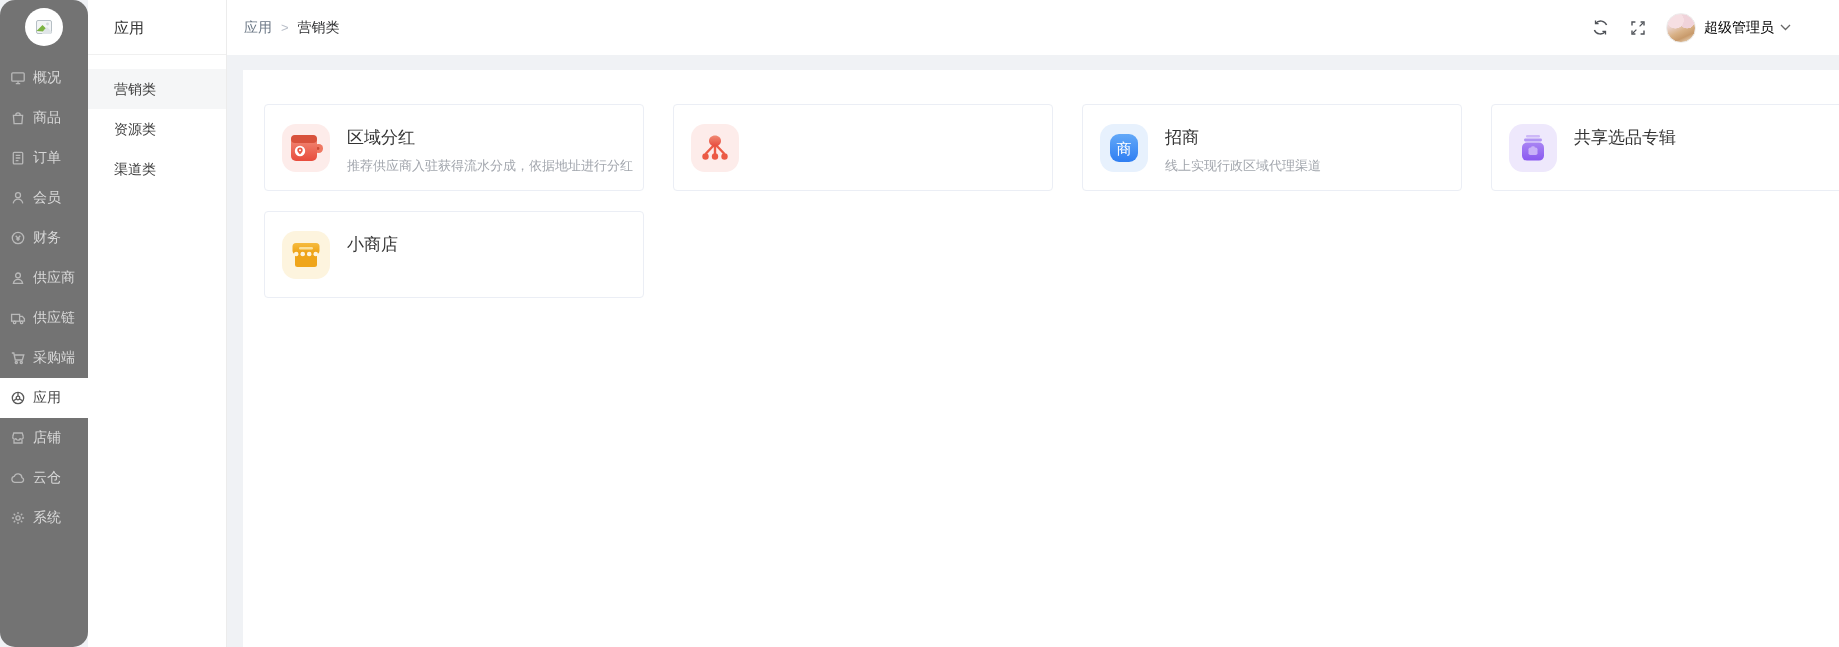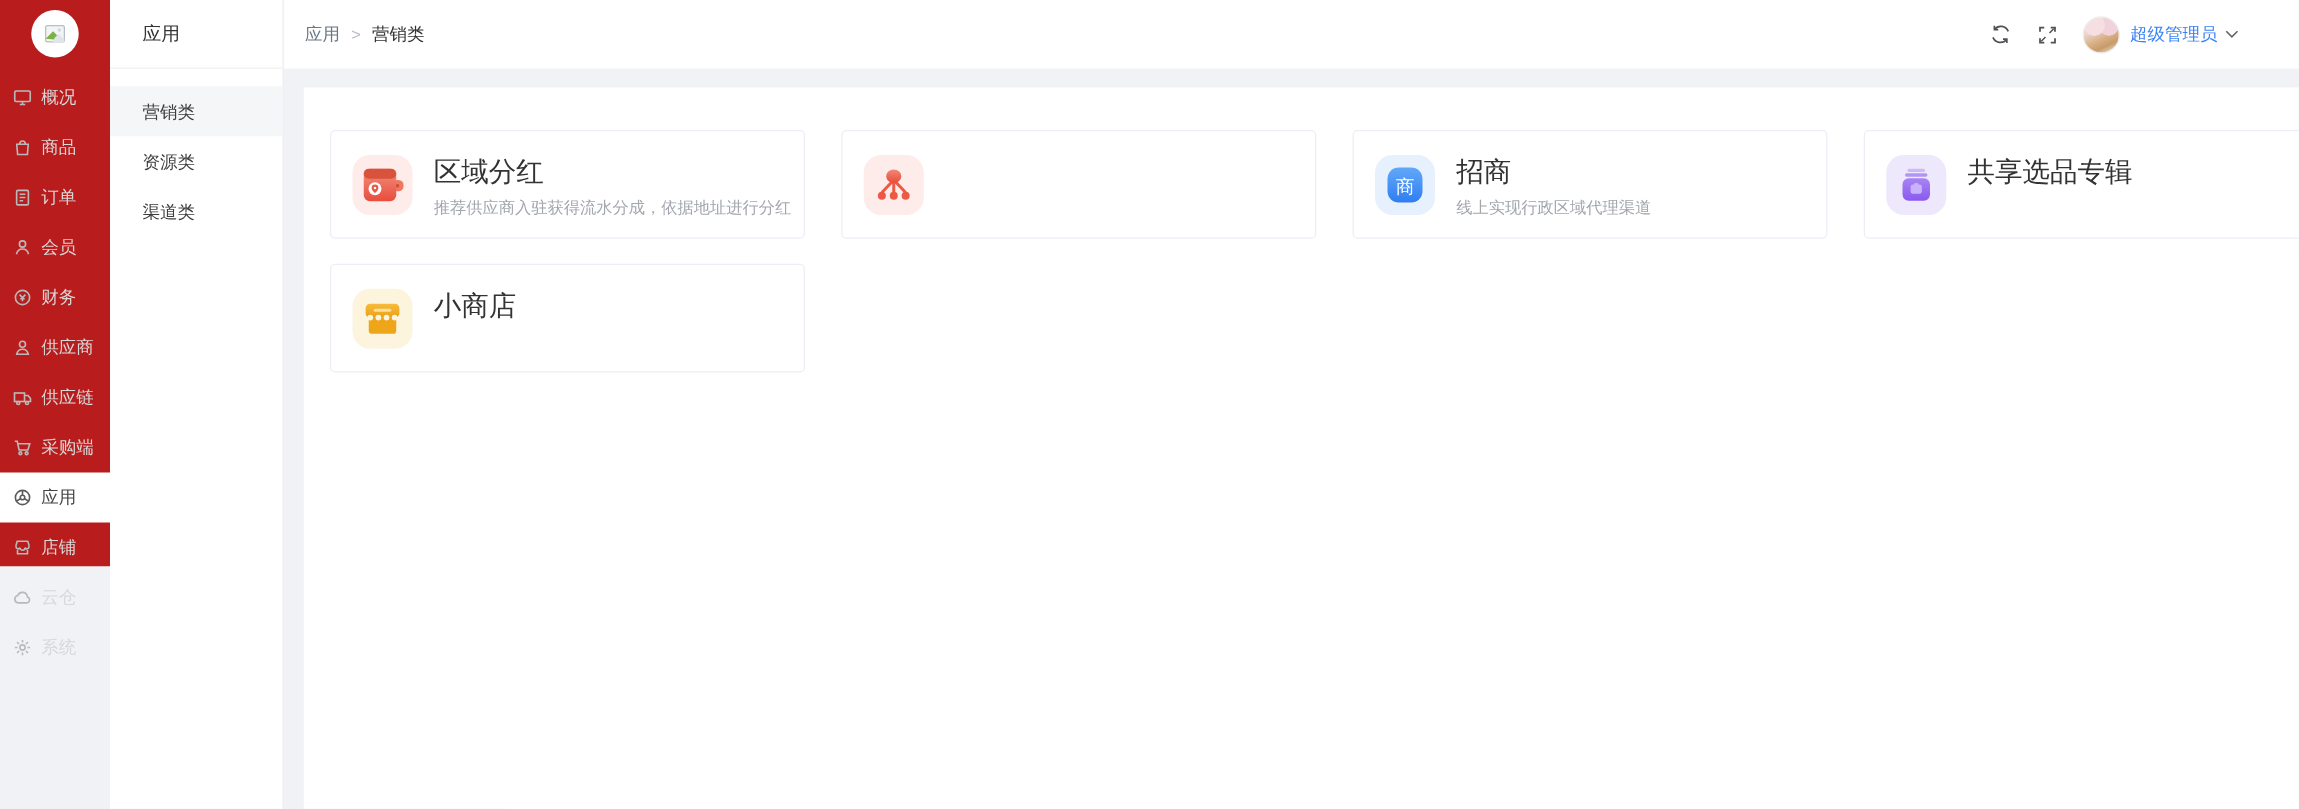--- a/index.html
+++ b/index.html
@@ -1,21 +1,21 @@
 <!DOCTYPE html>
 <html><head>
 <meta charset="utf-8">
 <style>
   * { margin:0; padding:0; box-sizing:border-box; }
   html,body { width:1839px; height:647px; overflow:hidden;
     font-family:"Liberation Sans","DejaVu Sans",sans-serif; background:#f0f2f5; }
 
   
-  .sidebar { position:absolute; left:0; top:0; width:88px; height:453px;
-    background:#b91c1c; z-index:30; }
+  .sidebar { position:absolute; left:0; top:0; width:88px; height:647px;
+    background:#737373; z-index:30;border-radius:15px; }
   .logo-wrap { height:54px; display:flex; align-items:center; justify-content:center; }
   .logo-circle { width:38px; height:38px; border-radius:50%; background:#fff;
     display:flex; align-items:center; justify-content:center; }
   .side-menu { margin-top:4px; }
   .side-item { height:40px; display:flex; align-items:center; padding-left:10px;
     color:#d8d8d8; font-size:14px; cursor:pointer; white-space:nowrap; }
   .side-item .s-ico { width:16px; height:16px; margin-right:7px; color:#b9b9b9;
     display:inline-flex; flex:none; }
   .side-item.active { background:#fff; color:#454545; }
   .side-item.active .s-ico { color:#5a5a5a; }
@@ -42,40 +42,40 @@
   .topbar-actions { display:flex; align-items:center; gap:18px; }
   .tb-icon { width:20px; height:20px; display:inline-flex; align-items:center;
     justify-content:center; color:#4e5157; cursor:pointer; }
   .user-chip { display:flex; align-items:center; gap:8px; cursor:pointer; }
   .avatar { width:30px; height:30px; border-radius:50%;
     background:
       radial-gradient(circle at 30% 22%, #f6dfe3 0 28%, transparent 29%),
       radial-gradient(circle at 72% 24%, #f0d3da 0 26%, transparent 27%),
       linear-gradient(155deg,#f3e2e4 0%,#ecd6d3 34%,#d9b287 58%,#c89a6b 76%,#f6ecd9 100%);
     border:1px solid #eee; }
-  .user-name { font-size:14px; color:#3b82f6; }
+  .user-name { font-size:14px; color:#000000; }
   .user-caret { display:inline-flex; color:#666; margin-left:-2px; }
 
   
   .content-bg { height:592px; background:#f0f2f5; padding:15px 0 0 16px; }
   .panel { background:#fff; width:1596px; height:577px; overflow:hidden;
     padding:34px 0 0 21px; }
   .card-grid { display:grid; grid-template-columns:repeat(4,380px);
     column-gap:29px; row-gap:20px; }
   .app-card { width:380px; height:87px; background:#fff; border:1px solid #ebeef5;
     border-radius:4px; display:flex; align-items:flex-start; padding:19px 14px 0 17px;
     cursor:pointer; }
   .app-icon { width:48px; height:48px; border-radius:14px; flex:none;
     display:flex; align-items:center; justify-content:center; }
   .app-icon.red    { background:#fdecea; }
   .app-icon.blue   { background:#e7f1fd; }
   .app-icon.purple { background:#eee8fc; }
   .app-icon.yellow { background:#fdf4de; }
   .app-texts { margin-left:17px; padding-top:3px; min-width:0; }
-  .app-title { font-size:22px; color:#333; line-height:22px; white-space:nowrap; }
+  .app-title { font-size:17px; color:#333; line-height:22px; white-space:nowrap; }
   .app-desc { font-size:13px; color:#a2a6ad; margin-top:8px; line-height:17px;
     white-space:nowrap; }
   .app-desc:empty { display:none; }
 
   svg { display:block; }
 </style>
 </head>
 <body>
 
 <div class="sidebar">

